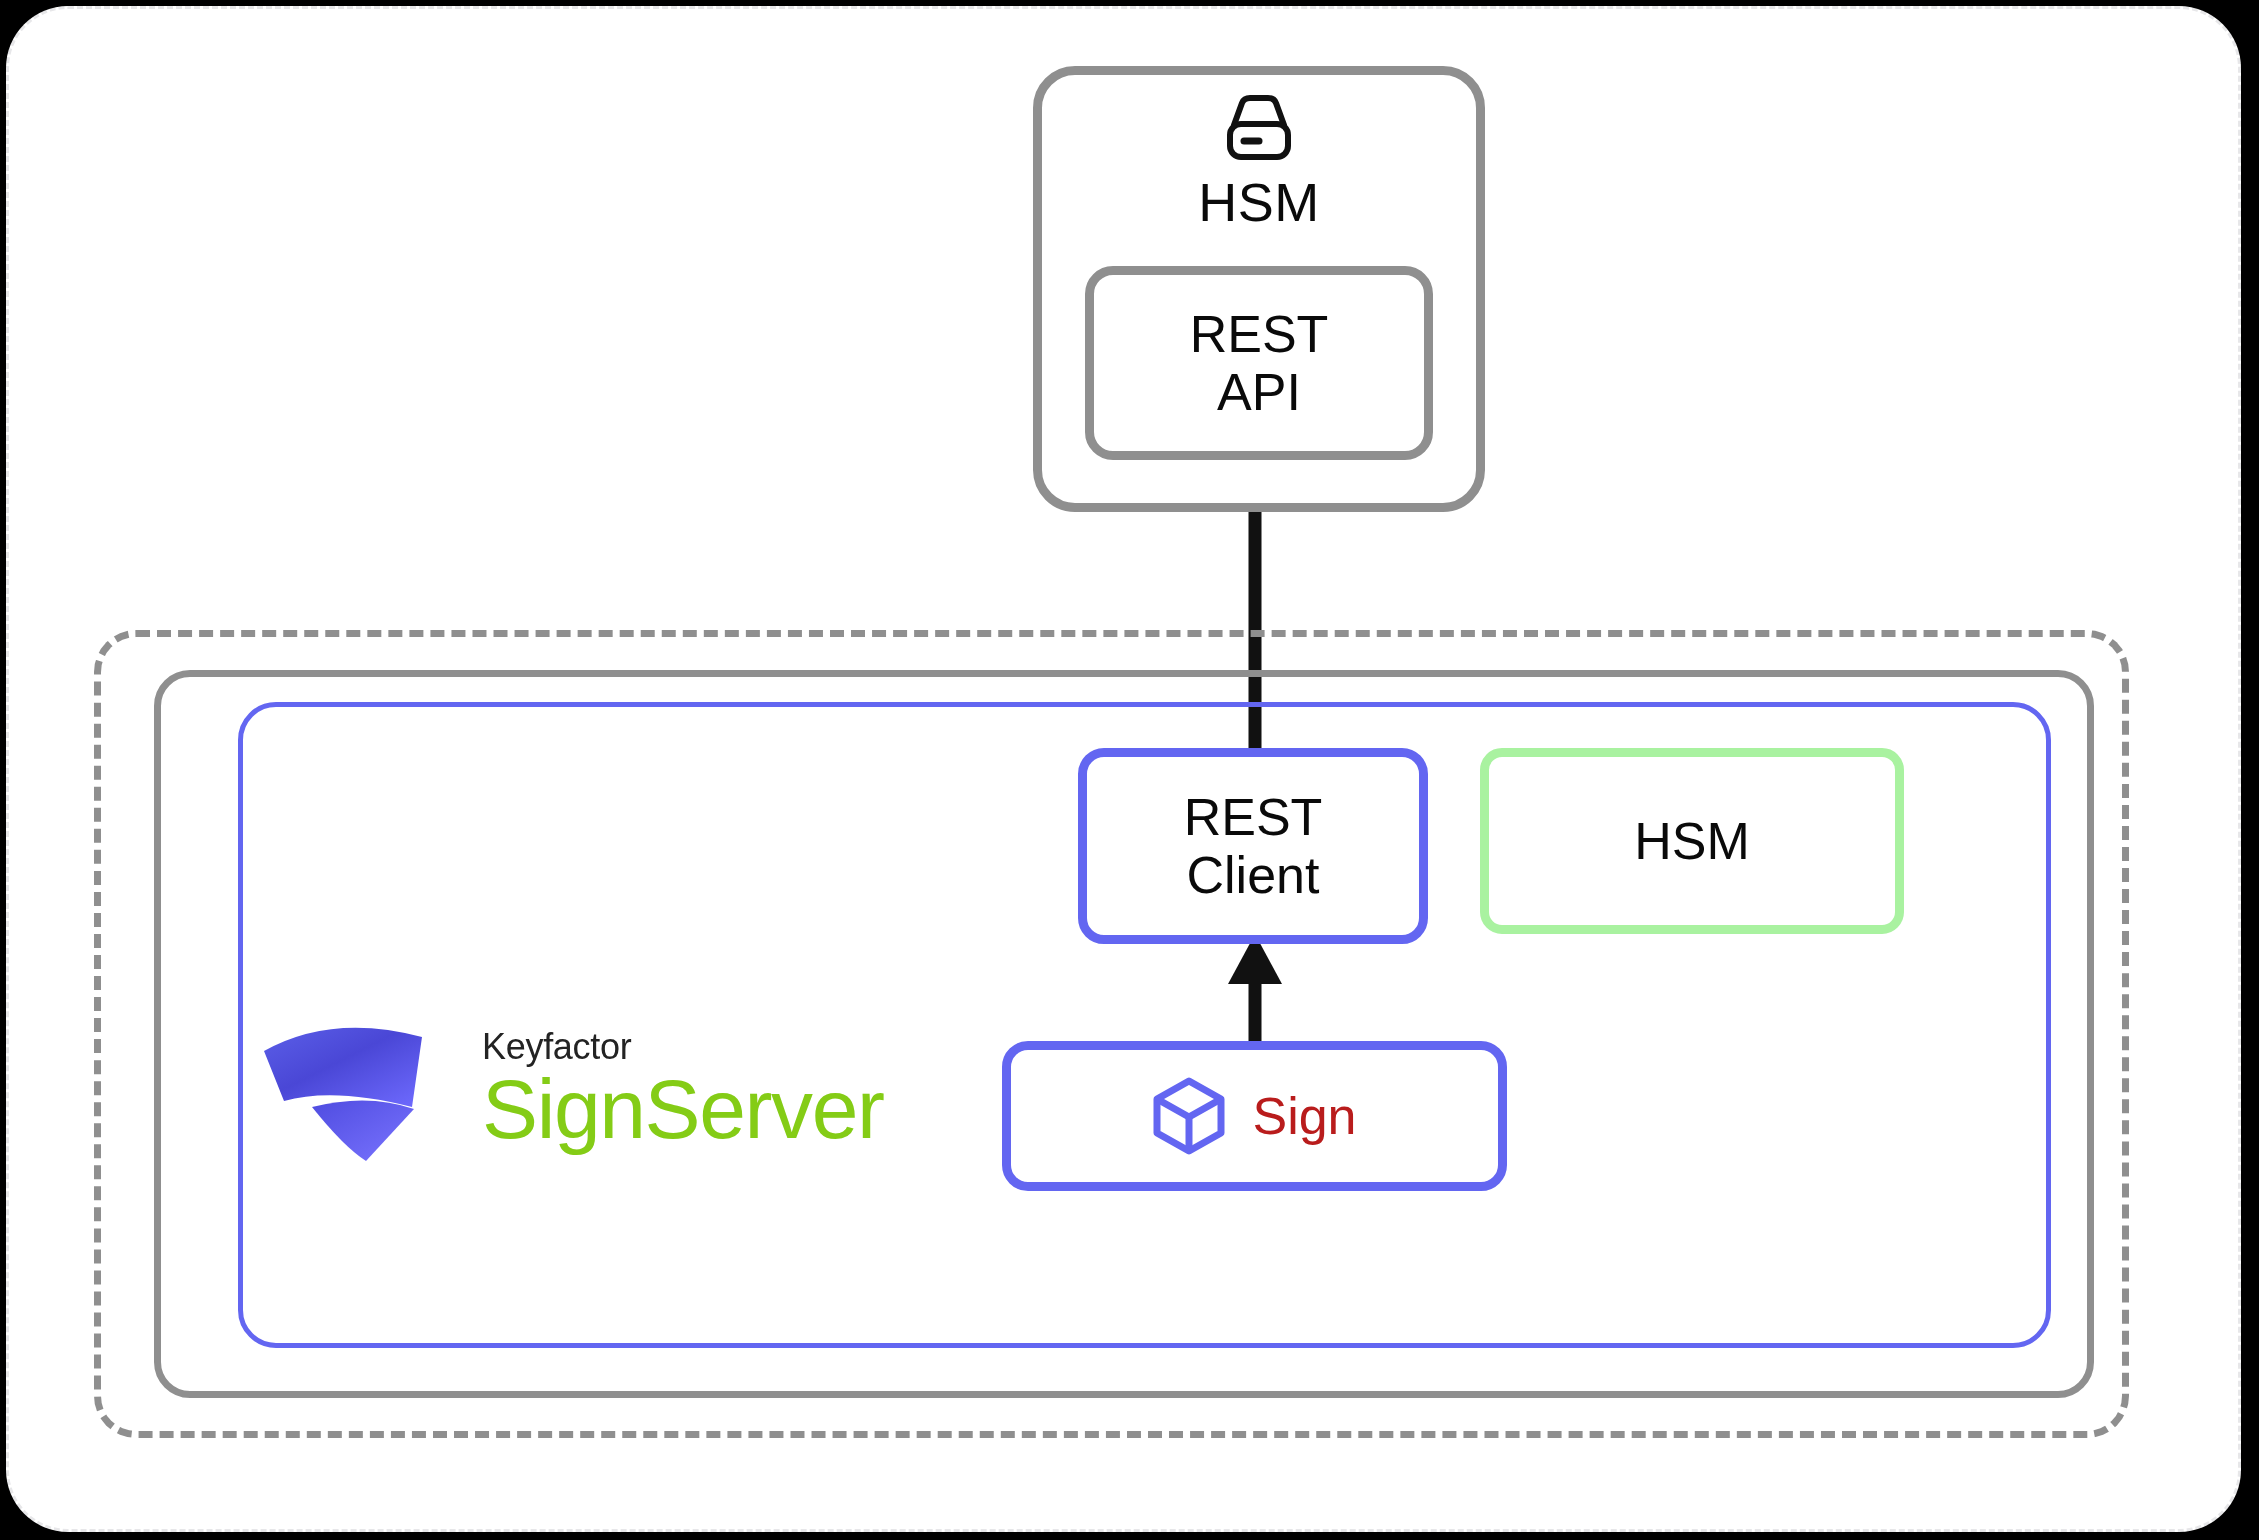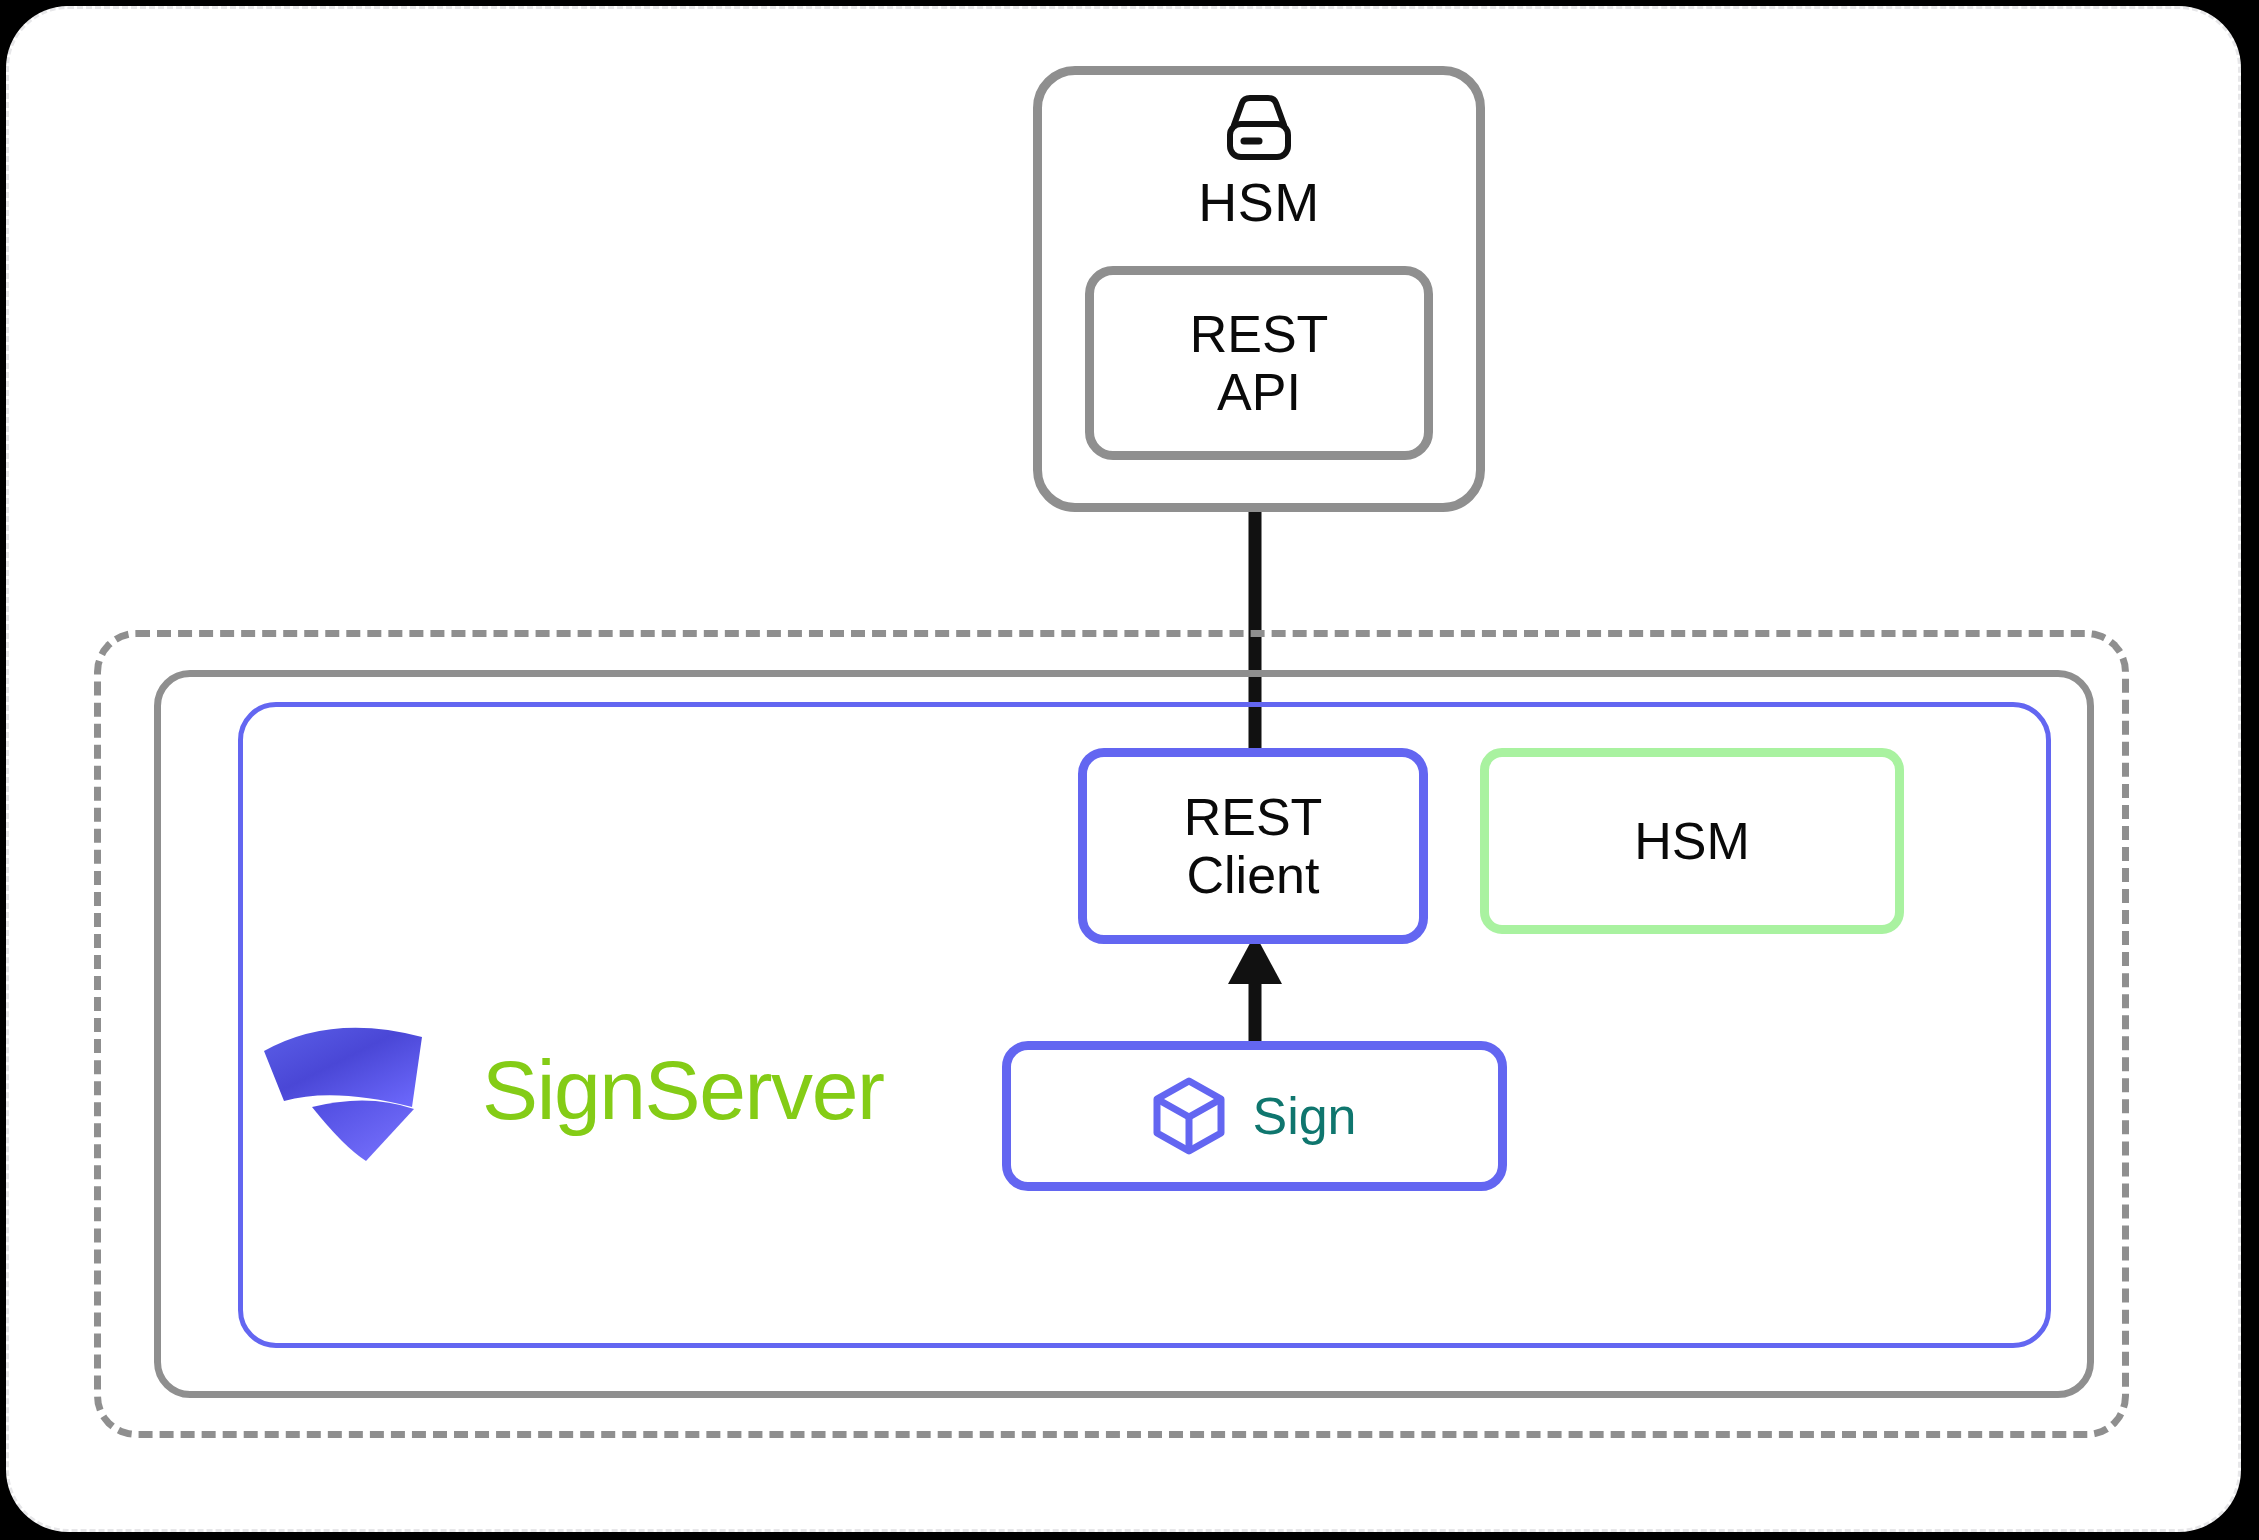--- a/index.html
+++ b/index.html
@@ -169,21 +169,21 @@
     top: 1041px;
     width: 505px;
     height: 150px;
     border: 9px solid #6366f1;
     border-radius: 26px;
     flex-direction: row;
     gap: 26px;
   }
   .sign-label {
     font-size: 52px;
-    color: #0f766e;
+    color: #b91c1c;
   }
 
   
   .logo-block {
     position: absolute;
     left: 262px;
     top: 1000px;
     width: 690px;
     height: 180px;
     display: flex;
@@ -272,20 +272,21 @@
         </linearGradient>
         <linearGradient id="fanGrad2" x1="0" y1="0" x2="1" y2="1">
           <stop offset="0%" stop-color="#4f4ce0"></stop>
           <stop offset="100%" stop-color="#7a74ff"></stop>
         </linearGradient>
       </defs>
       <path d="M2 36 Q70 -2 160 22 L150 92 Q72 72 22 86 Z" fill="url(#fanGrad)"></path>
       <path d="M50 92 Q106 78 152 94 L104 146 Q82 132 50 92 Z" fill="url(#fanGrad2)"></path>
     </svg>
     <div class="logo-text">
+      <div class="logo-keyfactor">Keyfactor</div>
       <div class="logo-signserver">SignServer</div>
     </div>
   </div>
 
   <div class="node rest-client">
     <div class="line">REST</div>
     <div class="line">Client</div>
   </div>
 
   <div class="node hsm-config">

